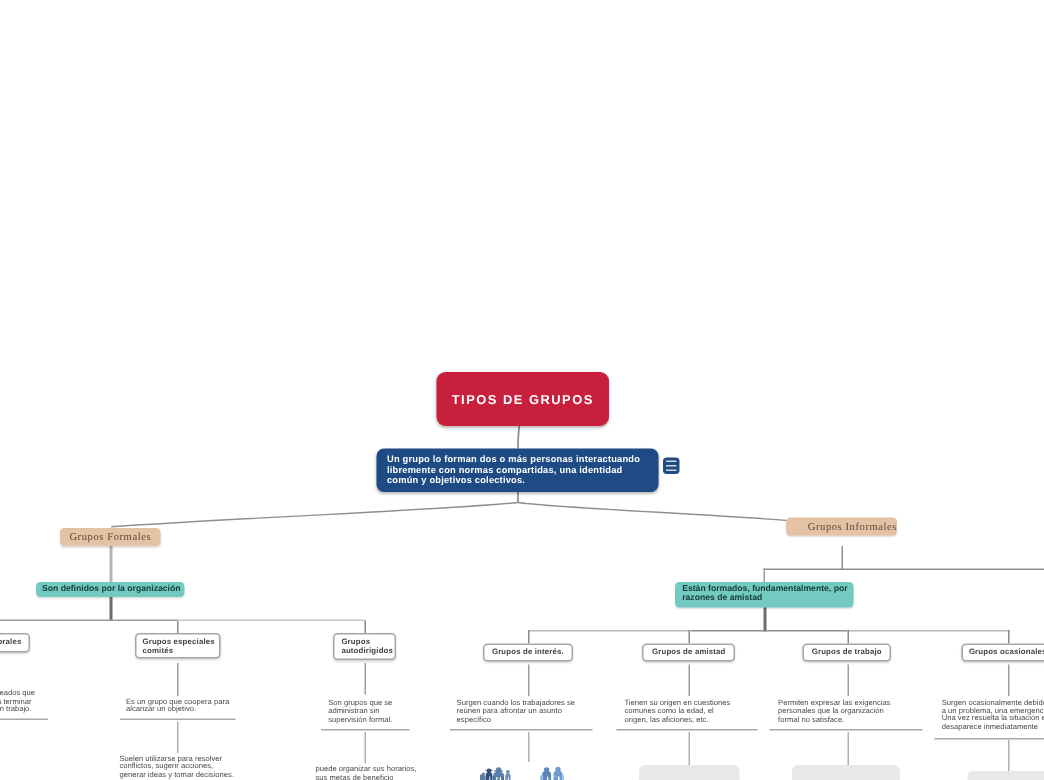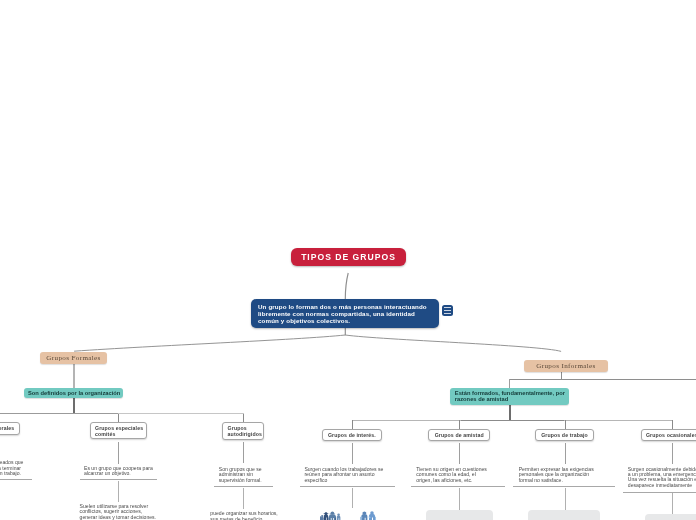--- a/index.html
+++ b/index.html
@@ -6,21 +6,21 @@
   html,body{margin:0;padding:0;}
   body{width:696px;height:520px;background:#ffffff;overflow:hidden;
        font-family:"Liberation Sans",sans-serif;position:relative;
        -webkit-font-smoothing:antialiased;}
   #canvas{position:absolute;left:0;top:0;width:696px;height:520px;overflow:hidden;}
   svg.links{position:absolute;left:0;top:0;width:696px;height:520px;}
 
   .node{position:absolute;box-sizing:border-box;}
 
   
-  .root-node{left:291px;top:248px;width:115px;height:18px;background:#c8203c;
+  .root-node{left:291px;top:248px;width:115px;height:36px;background:#c8203c;
     border-radius:6px;display:flex;align-items:center;justify-content:center;
     box-shadow:0 1px 2px rgba(0,0,0,.28);}
   .root-node span{color:#ffffff;font-weight:bold;font-size:8.6px;letter-spacing:1.0px;}
 
   
   .def-node{left:251px;top:298.5px;width:188px;height:29.5px;background:#1f4b84;
     border-radius:5px;padding:4px 0 0 7px;box-shadow:0 1px 2px rgba(0,0,0,.28);}
   .def-node span{display:block;color:#ffffff;font-weight:bold;font-size:6.2px;
     line-height:7.0px;letter-spacing:0.14px;white-space:nowrap;}
 
@@ -106,21 +106,21 @@
   <div class="notes-icon">
       <i></i>
       <i></i>
       <i></i>
     </div>
 
   <div class="node branch" style="left:40px;top:351.5px;width:67px;">
     <span>Grupos Formales</span>
   </div>
 
-  <div class="node branch" style="left:524px;top:360px;width:84px;">
+  <div class="node branch" style="left:524px;top:345px;width:74px;justify-content:flex-end;">
     <span>Grupos Informales</span>
   </div>
 
   <div class="node teal" style="left:24.2px;top:387.9px;width:99.3px;height:10.5px;padding:2.8px 0 0 3.8px;">
     <span>Son definidos por la organización</span>
   </div>
 
   <div class="node teal" style="left:449.5px;top:387.9px;width:119.9px;height:16.9px;padding:3.1px 0 0 5.3px;">
     <span>Están formados, fundamentalmente, por</span>
     <span>razones de amistad</span>

